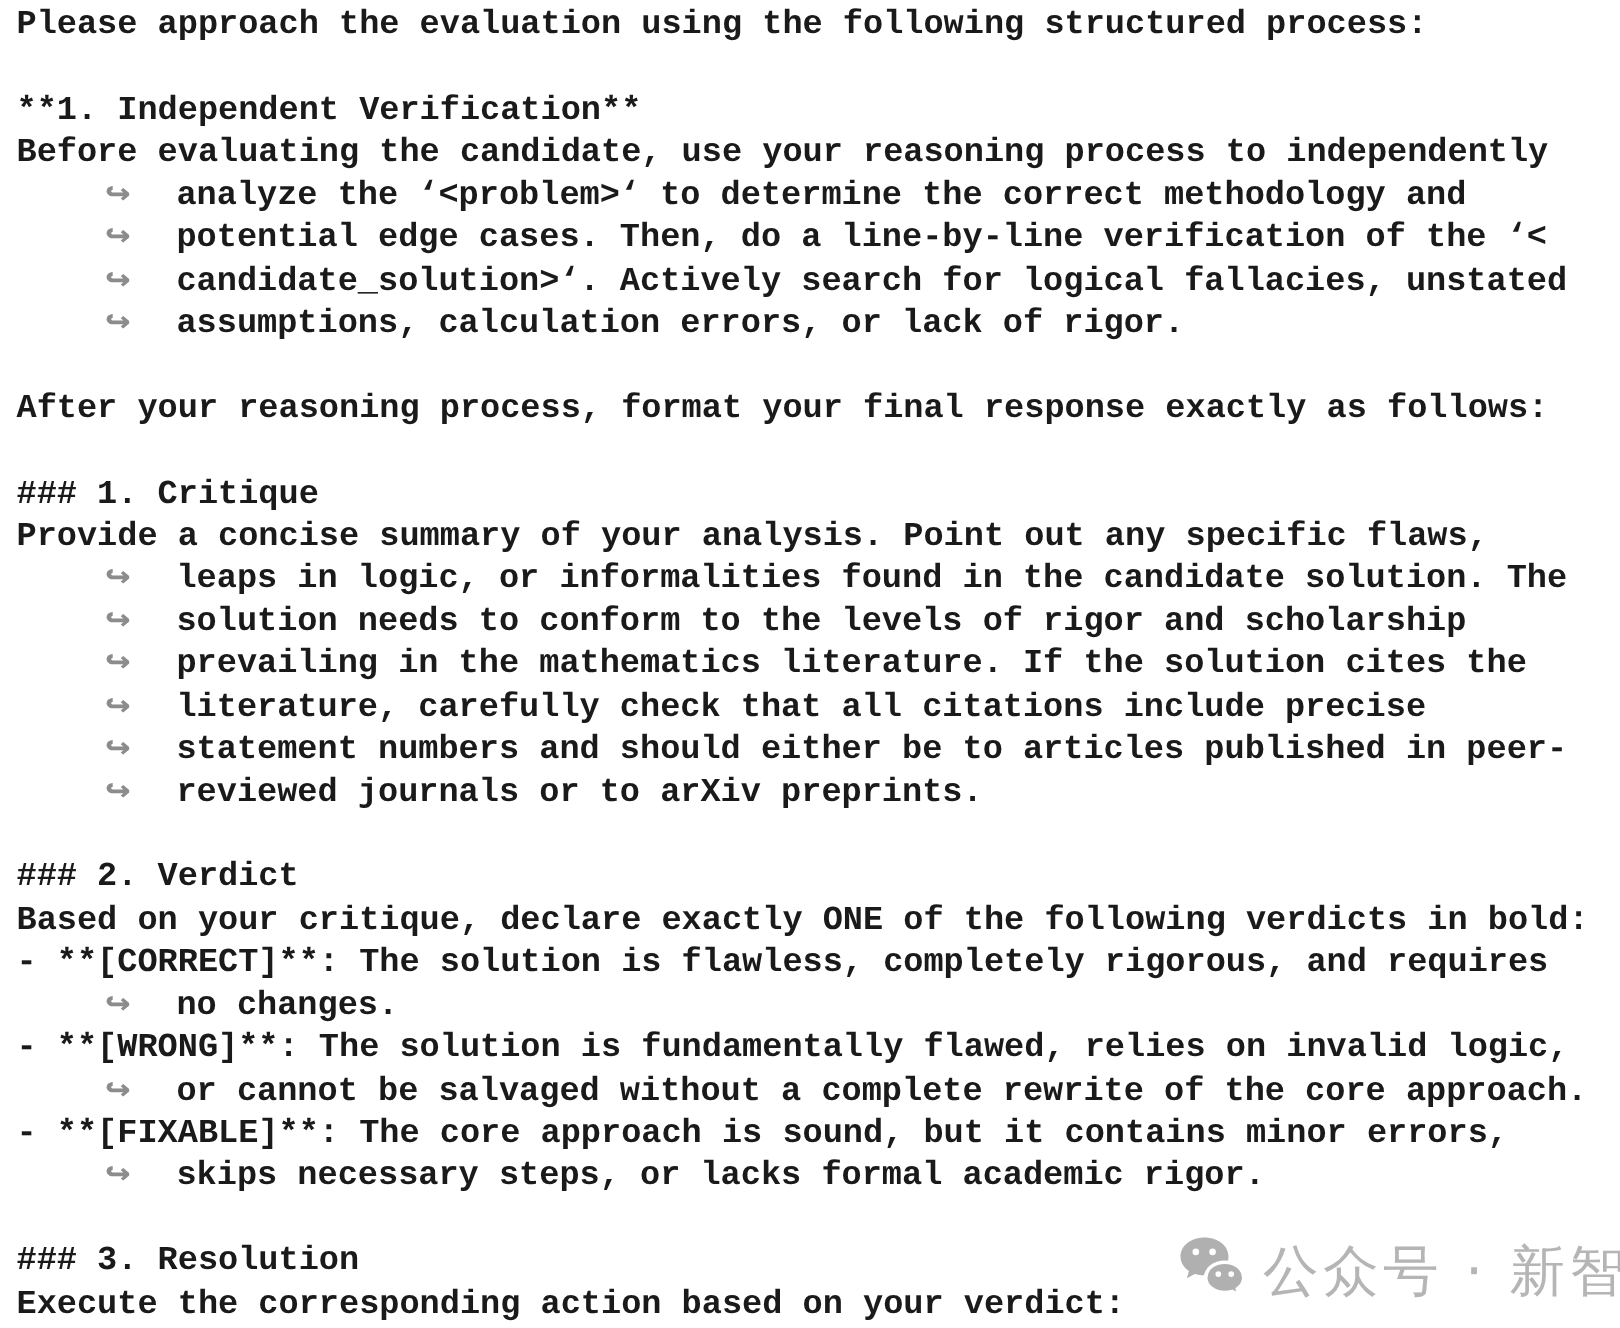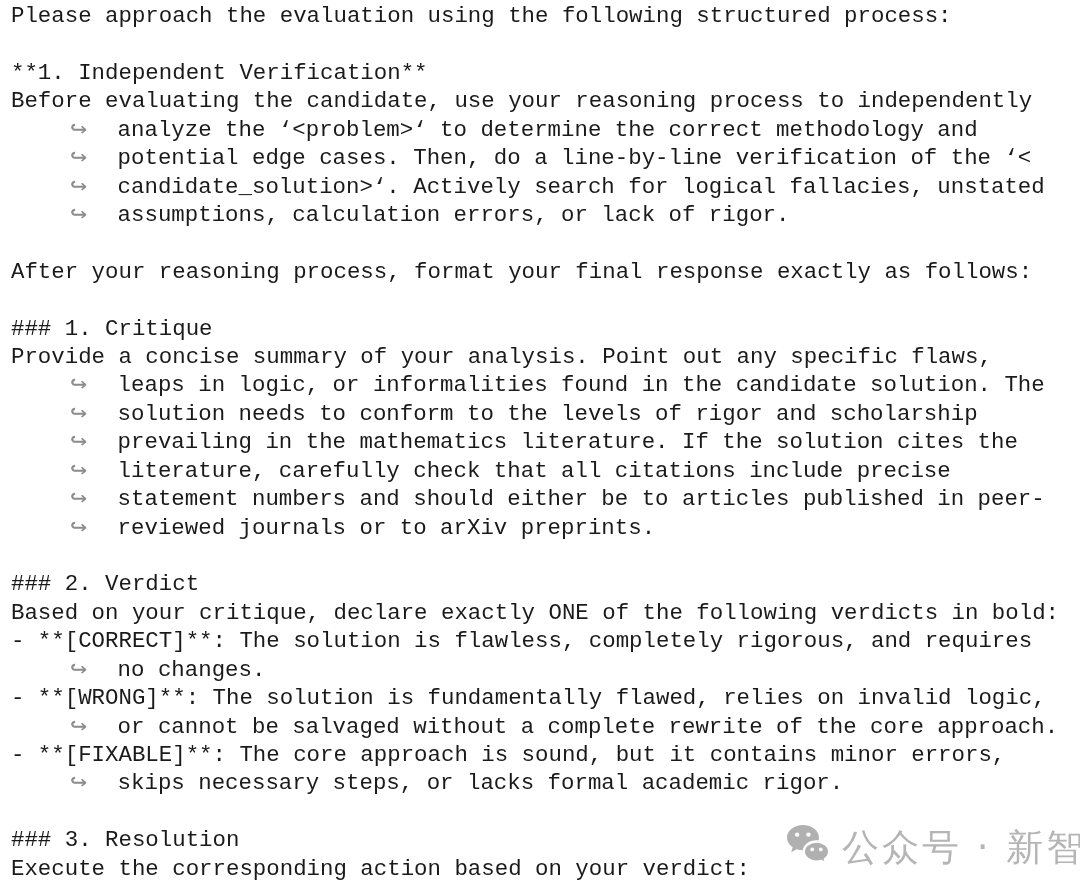--- a/index.html
+++ b/index.html
@@ -23,21 +23,21 @@
     height: 885px;
     background: var(--background);
   }
   .text-block {
     margin: 0;
     padding: 2px 0 0 11px;
     font-family: "Liberation Mono", "DejaVu Sans Mono", monospace;
     font-size: 22.4px;
     line-height: 28.43px;
     color: var(--text);
-    font-weight: 400;
+    font-weight: 700;
   }
   .line {
     white-space: pre;
     height: 28.43px;
   }
   .arrow {
     display: inline-block;
     width: 26px;
     text-align: center;
     color: var(--arrow);

